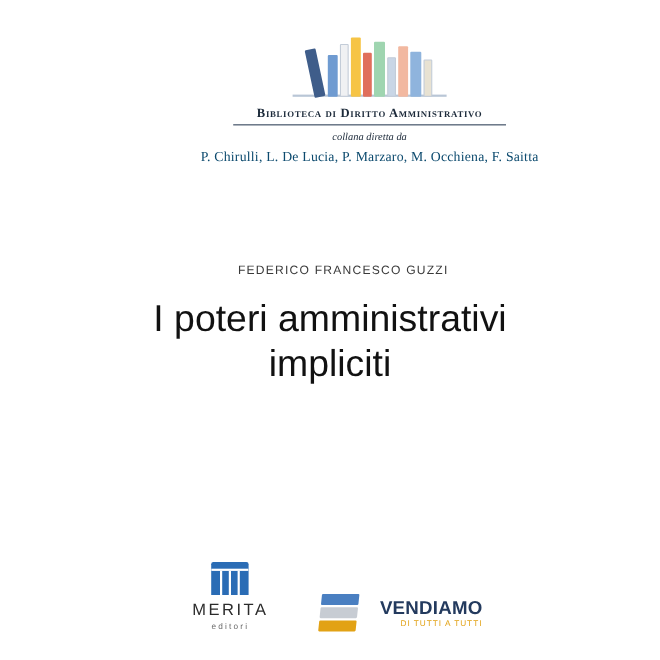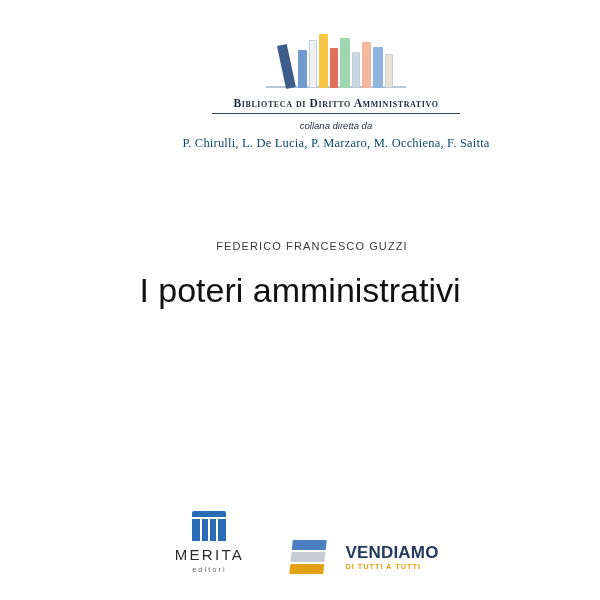--- a/index.html
+++ b/index.html
@@ -62,21 +62,21 @@
     text-align: center;
   }
   .series-rule {
     width: 248px;
     height: 1px;
     background: #32445a;
     margin-top: 4px;
   }
   .series-subtitle {
     margin-top: 6px;
-    font-family: Liberation Sans, sans-serif;
+    font-family: Liberation Serif, serif;
     font-style: italic;
     font-size: 9.5px;
     color: #1c2a3a;
     text-align: center;
   }
   .series-editors {
     margin-top: 5px;
     font-family: "Liberation Serif", serif;
     font-size: 12.5px;
     color: #0c4a6e;
@@ -195,24 +195,25 @@
     letter-spacing: 0.2px;
   }
   .vendiamo-l2 {
     font-size: 17px;
     font-weight: 700;
     color: #233a5e;
     letter-spacing: 0.2px;
   }
   .vendiamo-l3 {
     font-size: 7.5px;
-    font-weight: 700;
+    font-weight: 400;
     color: #e2a215;
     letter-spacing: 0.9px;
     margin-top: 2px;
+    text-align: right;
   }
 </style>
 </head>
 <body>
 
 <div class="cover">
 
   <div class="emblem">
     <div class="books">
       <div class="shelf-line"></div>
@@ -230,20 +231,21 @@
     <div class="series-title">Biblioteca di Diritto Amministrativo</div>
     <div class="series-rule"></div>
     <div class="series-subtitle">collana diretta da</div>
     <div class="series-editors">P. Chirulli, L. De Lucia, P. Marzaro, M. Occhiena, F. Saitta</div>
   </div>
 
   <div class="author">FEDERICO FRANCESCO GUZZI</div>
 
   <div class="title">
     <div>I poteri amministrativi</div>
+    <div>impliciti</div>
   </div>
 
   <div class="footer">
 
     <div class="merita">
       <div class="merita-mark"></div>
       <div class="merita-name">MERITA</div>
       <div class="merita-sub">editori</div>
     </div>
 

